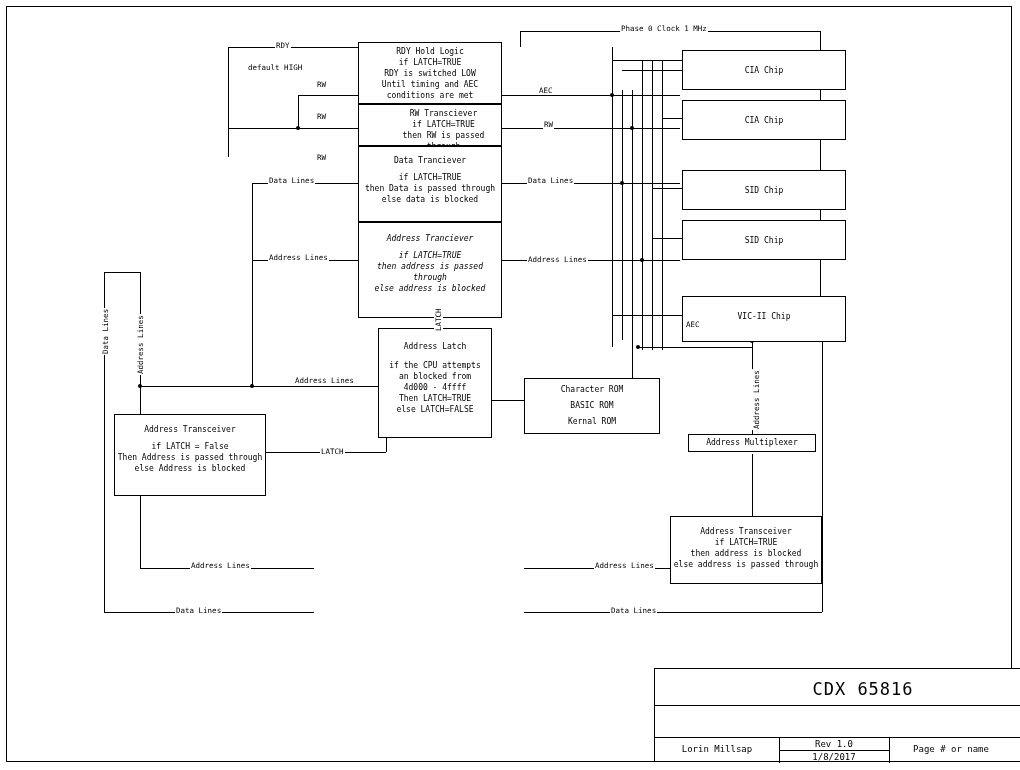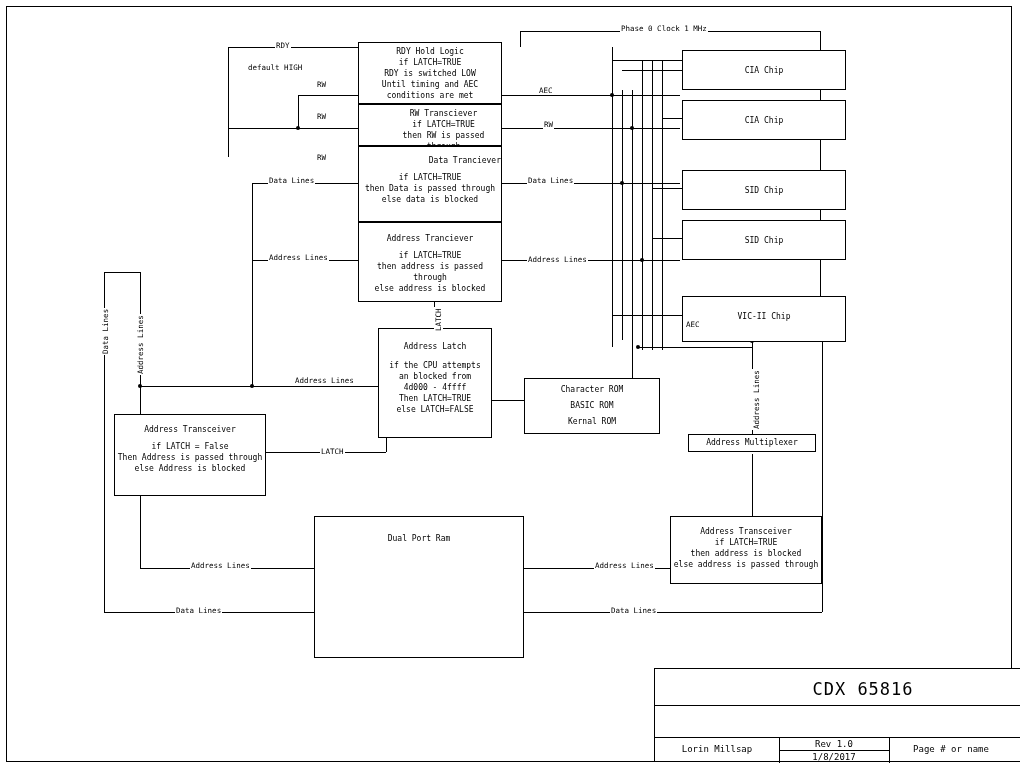--- a/index.html
+++ b/index.html
@@ -172,27 +172,27 @@
     <span class="ln">conditions are met</span>
   </div>
 
   <div class="box" style="left:358px; top:104px; width:144px; height:42px;padding-left:27px;">
     <span class="ttl">RW Transciever</span>
     <span class="ln">if LATCH=TRUE</span>
     <span class="ln">then RW is passed through</span>
   </div>
 
   <div class="box" style="left:358px; top:146px; width:144px; height:76px;">
-    <span class="ttl" style="margin-top:8px;text-align:right;">Data Tranciever</span>
+    <span class="ttl" style="margin-top:8px;">Data Tranciever</span>
     <span class="ln" style="margin-top:6px;">if LATCH=TRUE</span>
     <span class="ln">then Data is passed through</span>
     <span class="ln">else data is blocked</span>
   </div>
 
-  <div class="box" style="left:358px; top:222px; width:144px; height:80px;">
+  <div class="box" style="left:358px; top:222px; width:144px; height:96px;font-style:italic;">
     <span class="ttl" style="margin-top:10px;">Address Tranciever</span>
     <span class="ln" style="margin-top:6px;">if LATCH=TRUE</span>
     <span class="ln">then address is passed through</span>
     <span class="ln">else address is blocked</span>
   </div>
 
   <div class="box" style="left:378px; top:328px; width:114px; height:110px;">
     <span class="ttl" style="margin-top:12px;">Address Latch</span>
     <span class="ln" style="margin-top:8px;">if the CPU attempts</span>
     <span class="ln">an blocked from</span>
@@ -201,23 +201,20 @@
     <span class="ln">else LATCH=FALSE</span>
   </div>
 
   <div class="box" style="left:114px; top:414px; width:152px; height:82px;">
     <span class="ttl" style="margin-top:9px;">Address Transceiver</span>
     <span class="ln" style="margin-top:6px;">if LATCH = False</span>
     <span class="ln">Then Address is passed through</span>
     <span class="ln">else Address is blocked</span>
   </div>
 
-  <div class="box" style="left:314px; top:516px; width:210px; height:142px;">
-    <span class="ttl" style="margin-top:16px;">Dual Port Ram</span>
-  </div>
 
   <div class="box" style="left:670px; top:516px; width:152px; height:68px;">
     <span class="ttl" style="margin-top:9px;">Address Transceiver</span>
     <span class="ln">if LATCH=TRUE</span>
     <span class="ln">then address is blocked</span>
     <span class="ln">else address is passed through</span>
   </div>
 
   <div class="box" style="left:688px; top:434px; width:128px; height:18px; line-height:16px;">
     <span class="ttl" style="margin-top:0;">Address Multiplexer</span>

